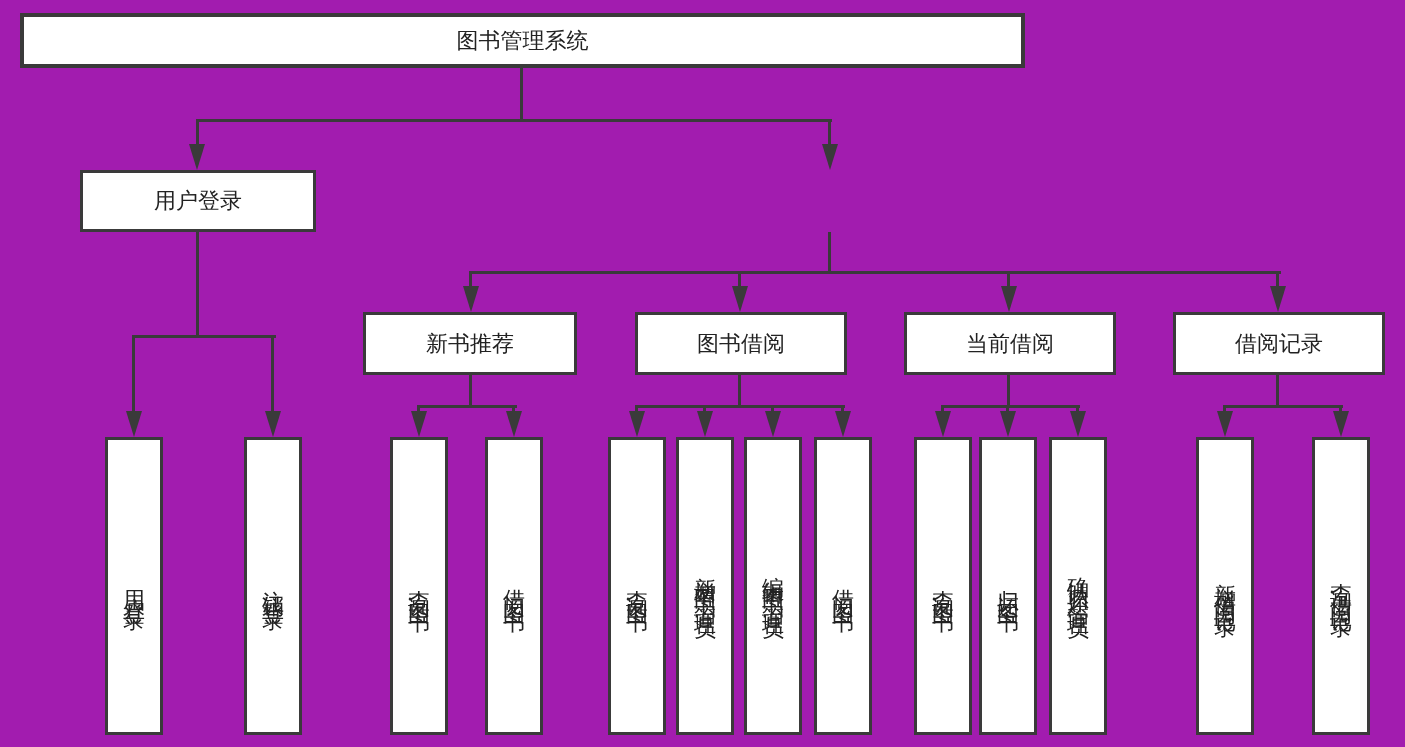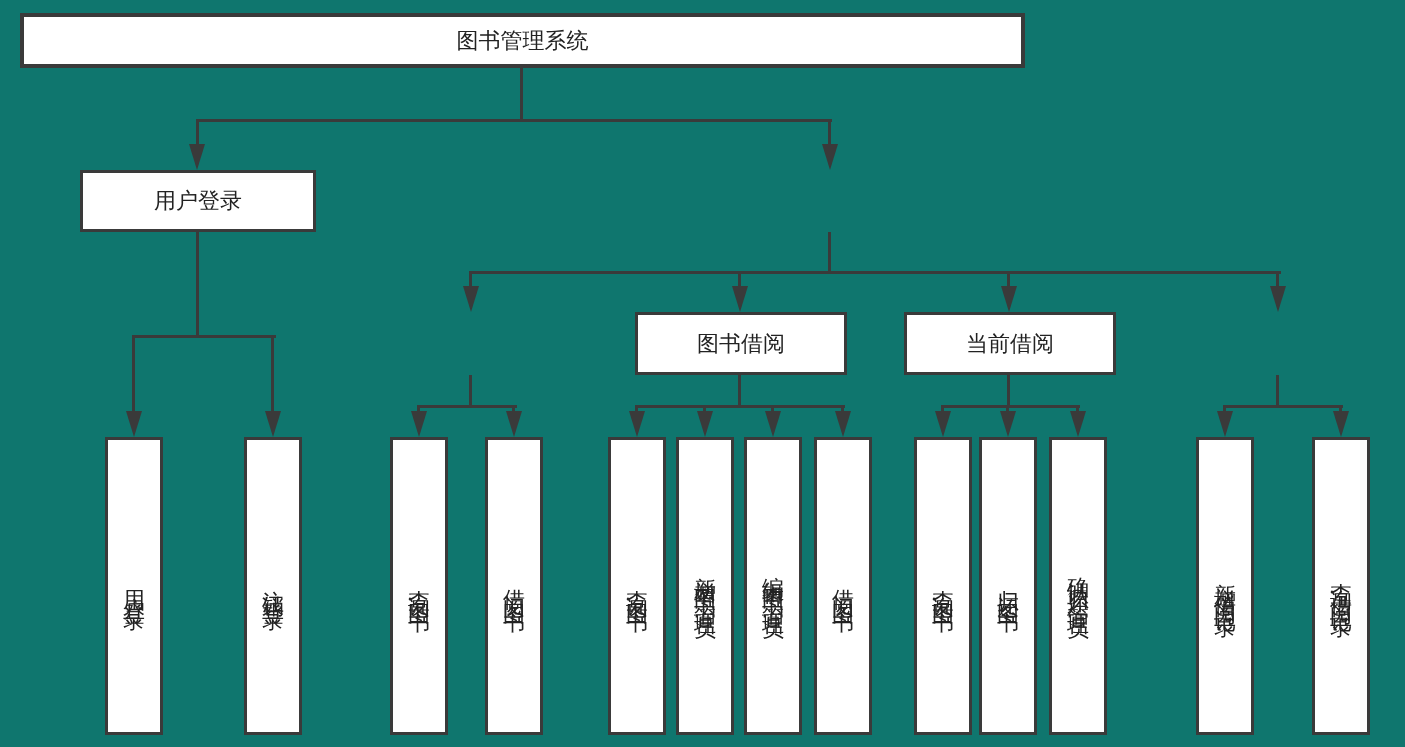--- a/index.html
+++ b/index.html
@@ -1,17 +1,17 @@
 <!DOCTYPE html>
 <html><head>
 <meta charset="utf-8">
 <style>
   html,body{margin:0;padding:0;background:#ffffff;}
   #canvas{
-    position:relative;width:1405px;height:747px;background:#0f766e;overflow:hidden;
+    position:relative;width:1405px;height:747px;background:#a21caf;overflow:hidden;
     font-family:"DejaVu Sans","Liberation Sans",sans-serif;color:#222222;
   }
   .box{
     position:absolute;box-sizing:border-box;background:#ffffff;
     border:3px solid #3a3a3a;display:flex;align-items:center;justify-content:center;
     z-index:2;
   }
   .hlabel{font-size:22px;color:#222222;white-space:nowrap;}
   .vbox .vlabel{
     writing-mode:vertical-rl;text-orientation:mixed;
@@ -94,25 +94,31 @@
   <div class="arr" style="left:1333px;top:411px;"></div>
 
   <div class="box" style="left:20px;top:13px;width:1005px;height:55px;border-width:4px;">
     <span class="hlabel">图书管理系统</span>
   </div>
 
   <div class="box" style="left:80px;top:170px;width:236px;height:62px;">
     <span class="hlabel">用户登录</span>
   </div>
 
+  <div class="box" style="left:363px;top:312px;width:214px;height:63px;">
+    <span class="hlabel">新书推荐</span>
+  </div>
   <div class="box" style="left:904px;top:312px;width:212px;height:63px;">
     <span class="hlabel">当前借阅</span>
   </div>
   <div class="box" style="left:635px;top:312px;width:212px;height:63px;">
     <span class="hlabel">图书借阅</span>
+  </div>
+  <div class="box" style="left:1173px;top:312px;width:212px;height:63px;">
+    <span class="hlabel">借阅记录</span>
   </div>
 
   <div class="box vbox" style="left:105px;top:437px;width:58px;height:298px;">
     <span class="vlabel">用户登录</span>
   </div>
   <div class="box vbox" style="left:244px;top:437px;width:58px;height:298px;">
     <span class="vlabel">注销登录</span>
   </div>
 
   <div class="box vbox" style="left:390px;top:437px;width:58px;height:298px;">

